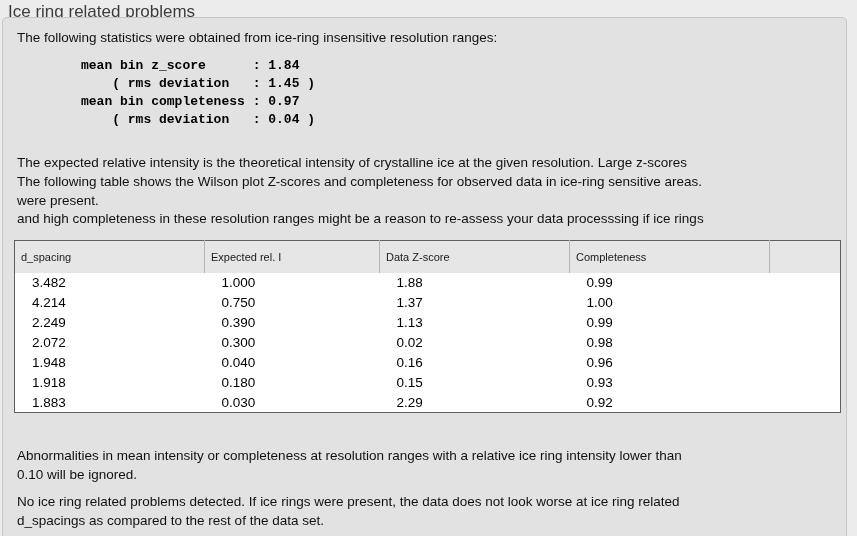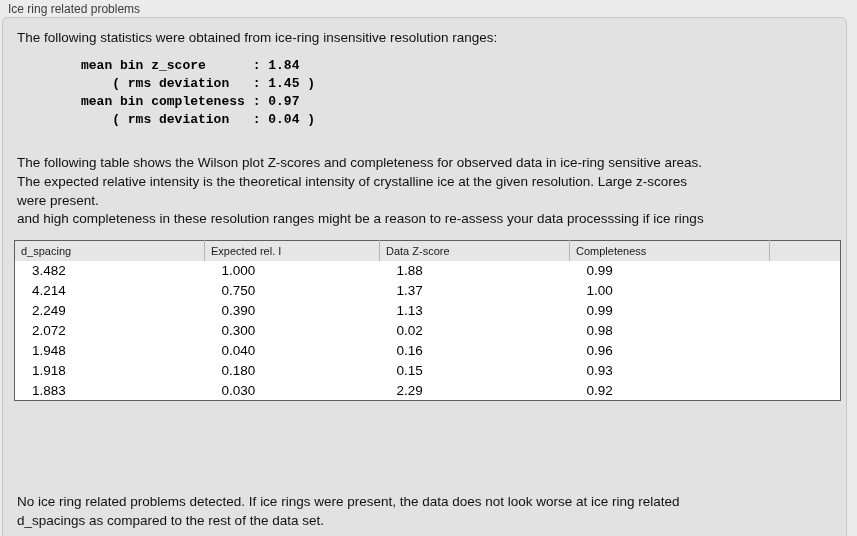--- a/index.html
+++ b/index.html
@@ -6,21 +6,21 @@
   html,body { width:857px; height:536px; }
   body {
     background:#ececec;
     font-family:"Liberation Sans", sans-serif;
     color:#111111;
     position:relative;
     overflow:hidden;
   }
   .groupbox-label {
     position:absolute; left:8px; top:2px;
-    font-size:12px; color:#3c3c3c;
+    font-size:17px; color:#3c3c3c;
   }
   .groupbox {
     position:absolute; left:2px; top:17px;
     width:845px; height:560px;
     background:#e2e2e2;
     border:1px solid #c6c6c6;
     border-radius:5px;
   }
   .intro-text {
     position:absolute; left:14px; top:12px;
@@ -41,21 +41,21 @@
   .para-table-intro { top:136px; }
   .para-ignore      { top:429px; }
   .para-conclusion  { top:475px; }
   table.data-table {
     position:absolute; left:11px; top:222px;
     width:826px; border-collapse:collapse; table-layout:fixed;
     background:#ffffff;
     border:1px solid #5f5f5f;
   }
   table.data-table th {
-    height:20px; background:#e6e6e6;
+    height:32px; background:#e6e6e6;
     font-size:11px; font-weight:400; text-align:left;
     padding:0 0 0 6px; color:#1a1a1a;
     border-left:1px solid #b5b5b5;
     white-space:nowrap; overflow:hidden;
   }
   table.data-table th:first-child { border-left:none; }
   table.data-table td {
     height:20px; font-size:13.5px; color:#000;
     padding:0 0 0 17px; white-space:nowrap; overflow:hidden;
   }
@@ -70,22 +70,22 @@
   <div class="intro-text">The following statistics were obtained from ice-ring insensitive resolution ranges:</div>
 
   <div class="mono-block">
     <div class="mono-line">mean bin z_score      : 1.84</div>
     <div class="mono-line">    ( rms deviation   : 1.45 )</div>
     <div class="mono-line">mean bin completeness : 0.97</div>
     <div class="mono-line">    ( rms deviation   : 0.04 )</div>
   </div>
 
   <div class="para para-table-intro">
+    <div class="line">The expected relative intensity is the theoretical intensity of crystalline ice at the given resolution. Large z-scores</div>
     <div class="line">The following table shows the Wilson plot Z-scores and completeness for observed data in ice-ring sensitive areas.</div>
-    <div class="line">The expected relative intensity is the theoretical intensity of crystalline ice at the given resolution. Large z-scores</div>
     <div class="line">were present.</div>
     <div class="line">and high completeness in these resolution ranges might be a reason to re-assess your data processsing if ice rings</div>
   </div>
 
   <table class="data-table">
     <colgroup>
       <col style="width:190px">
         <col style="width:175px">
         <col style="width:190px">
         <col style="width:200px">
@@ -146,19 +146,23 @@
       <tr>
         <td>1.883</td>
         <td>0.030</td>
         <td>2.29</td>
         <td>0.92</td>
         <td></td>
       </tr>
     </tbody>
   </table>
 
+  <div class="para para-ignore">
+    <div class="line">Abnormalities in mean intensity or completeness at resolution ranges with a relative ice ring intensity lower than</div>
+    <div class="line">0.10 will be ignored.</div>
+  </div>
 
   <div class="para para-conclusion">
     <div class="line">No ice ring related problems detected. If ice rings were present, the data does not look worse at ice ring related</div>
     <div class="line">d_spacings as compared to the rest of the data set.</div>
   </div>
 
 </div>
 
 </body></html>

